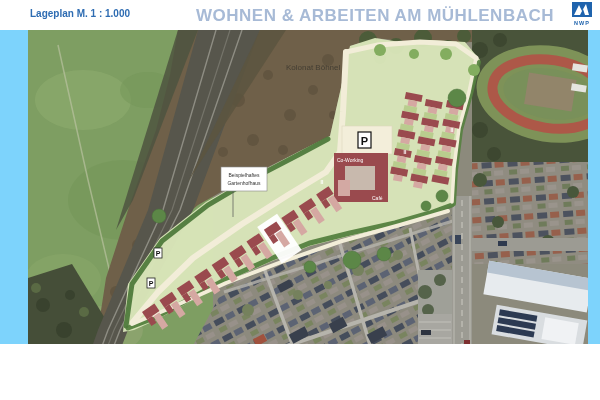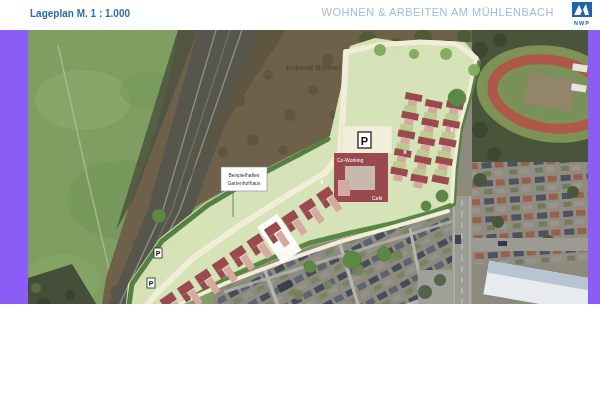--- a/index.html
+++ b/index.html
@@ -1,21 +1,21 @@
 <!DOCTYPE html>
 <html><head>
 <meta charset="utf-8">
 <style>
   html,body{margin:0;padding:0;background:#fff;}
-  .page{position:relative;width:600px;height:304px;background:#8b5cf6;overflow:hidden;
+  .page{position:relative;width:600px;height:344px;background:#7dd3fc;overflow:hidden;
         font-family:"Liberation Sans", sans-serif;}
   
   .header{position:absolute;left:0;top:0;width:600px;height:30px;background:#ffffff;}
   .scale-label{position:absolute;left:30px;top:8px;font-size:10px;font-weight:bold;color:#2e6cb2;}
-  .main-title{position:absolute;right:46px;top:6px;font-size:11px;font-weight:normal;
+  .main-title{position:absolute;right:46px;top:6px;font-size:17px;font-weight:bold;
               color:#a7bad6;letter-spacing:.5px;white-space:nowrap;}
   .nwp-logo{position:absolute;right:7px;top:2px;width:22px;text-align:center;}
   .nwp-logo .logo-text{font-size:5.5px;font-weight:bold;color:#1f63ad;letter-spacing:1px;margin-top:-1px;}
   
   .map{position:absolute;left:28px;top:30px;width:560px;height:362px;overflow:hidden;background:#8c8a7c;}
   .map svg{display:block;}
   
   .source-strip{position:absolute;left:0;bottom:0;width:288px;height:26px;
                 background:rgba(255,255,255,.84);padding:1px 4px 0 5px;box-sizing:border-box;}
   .lgln-row{display:flex;align-items:center;gap:2px;height:10px;}

